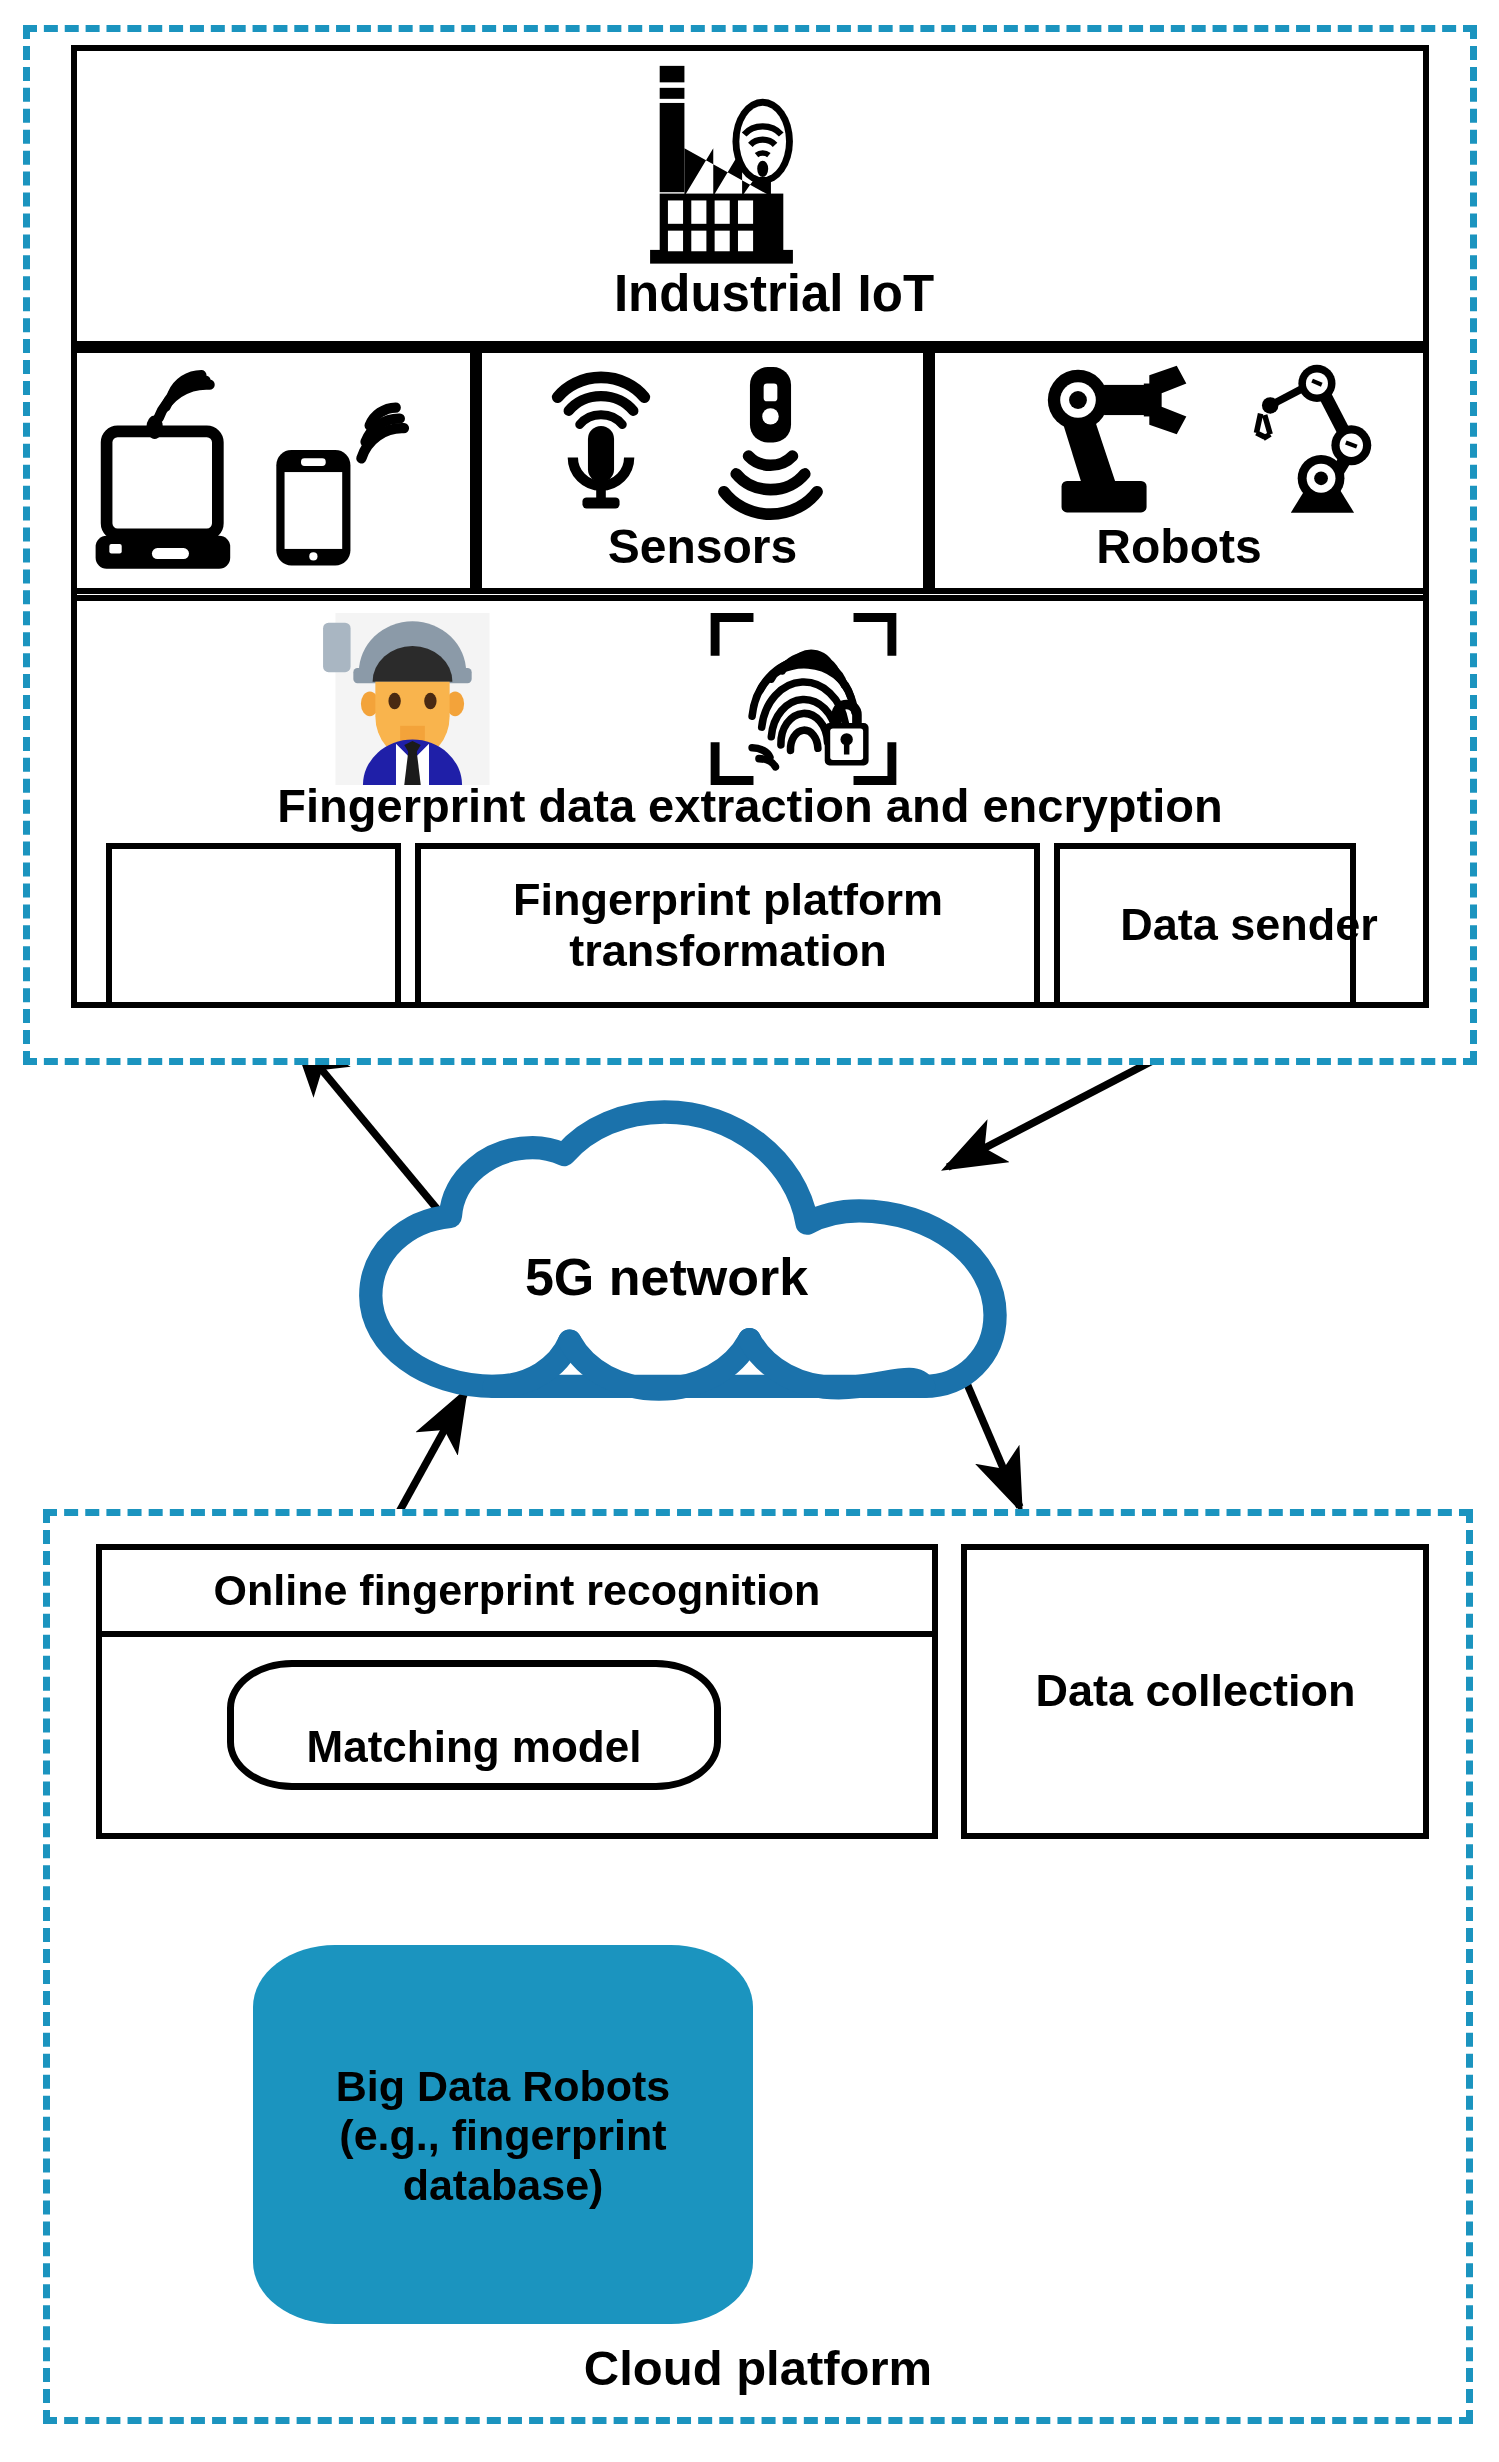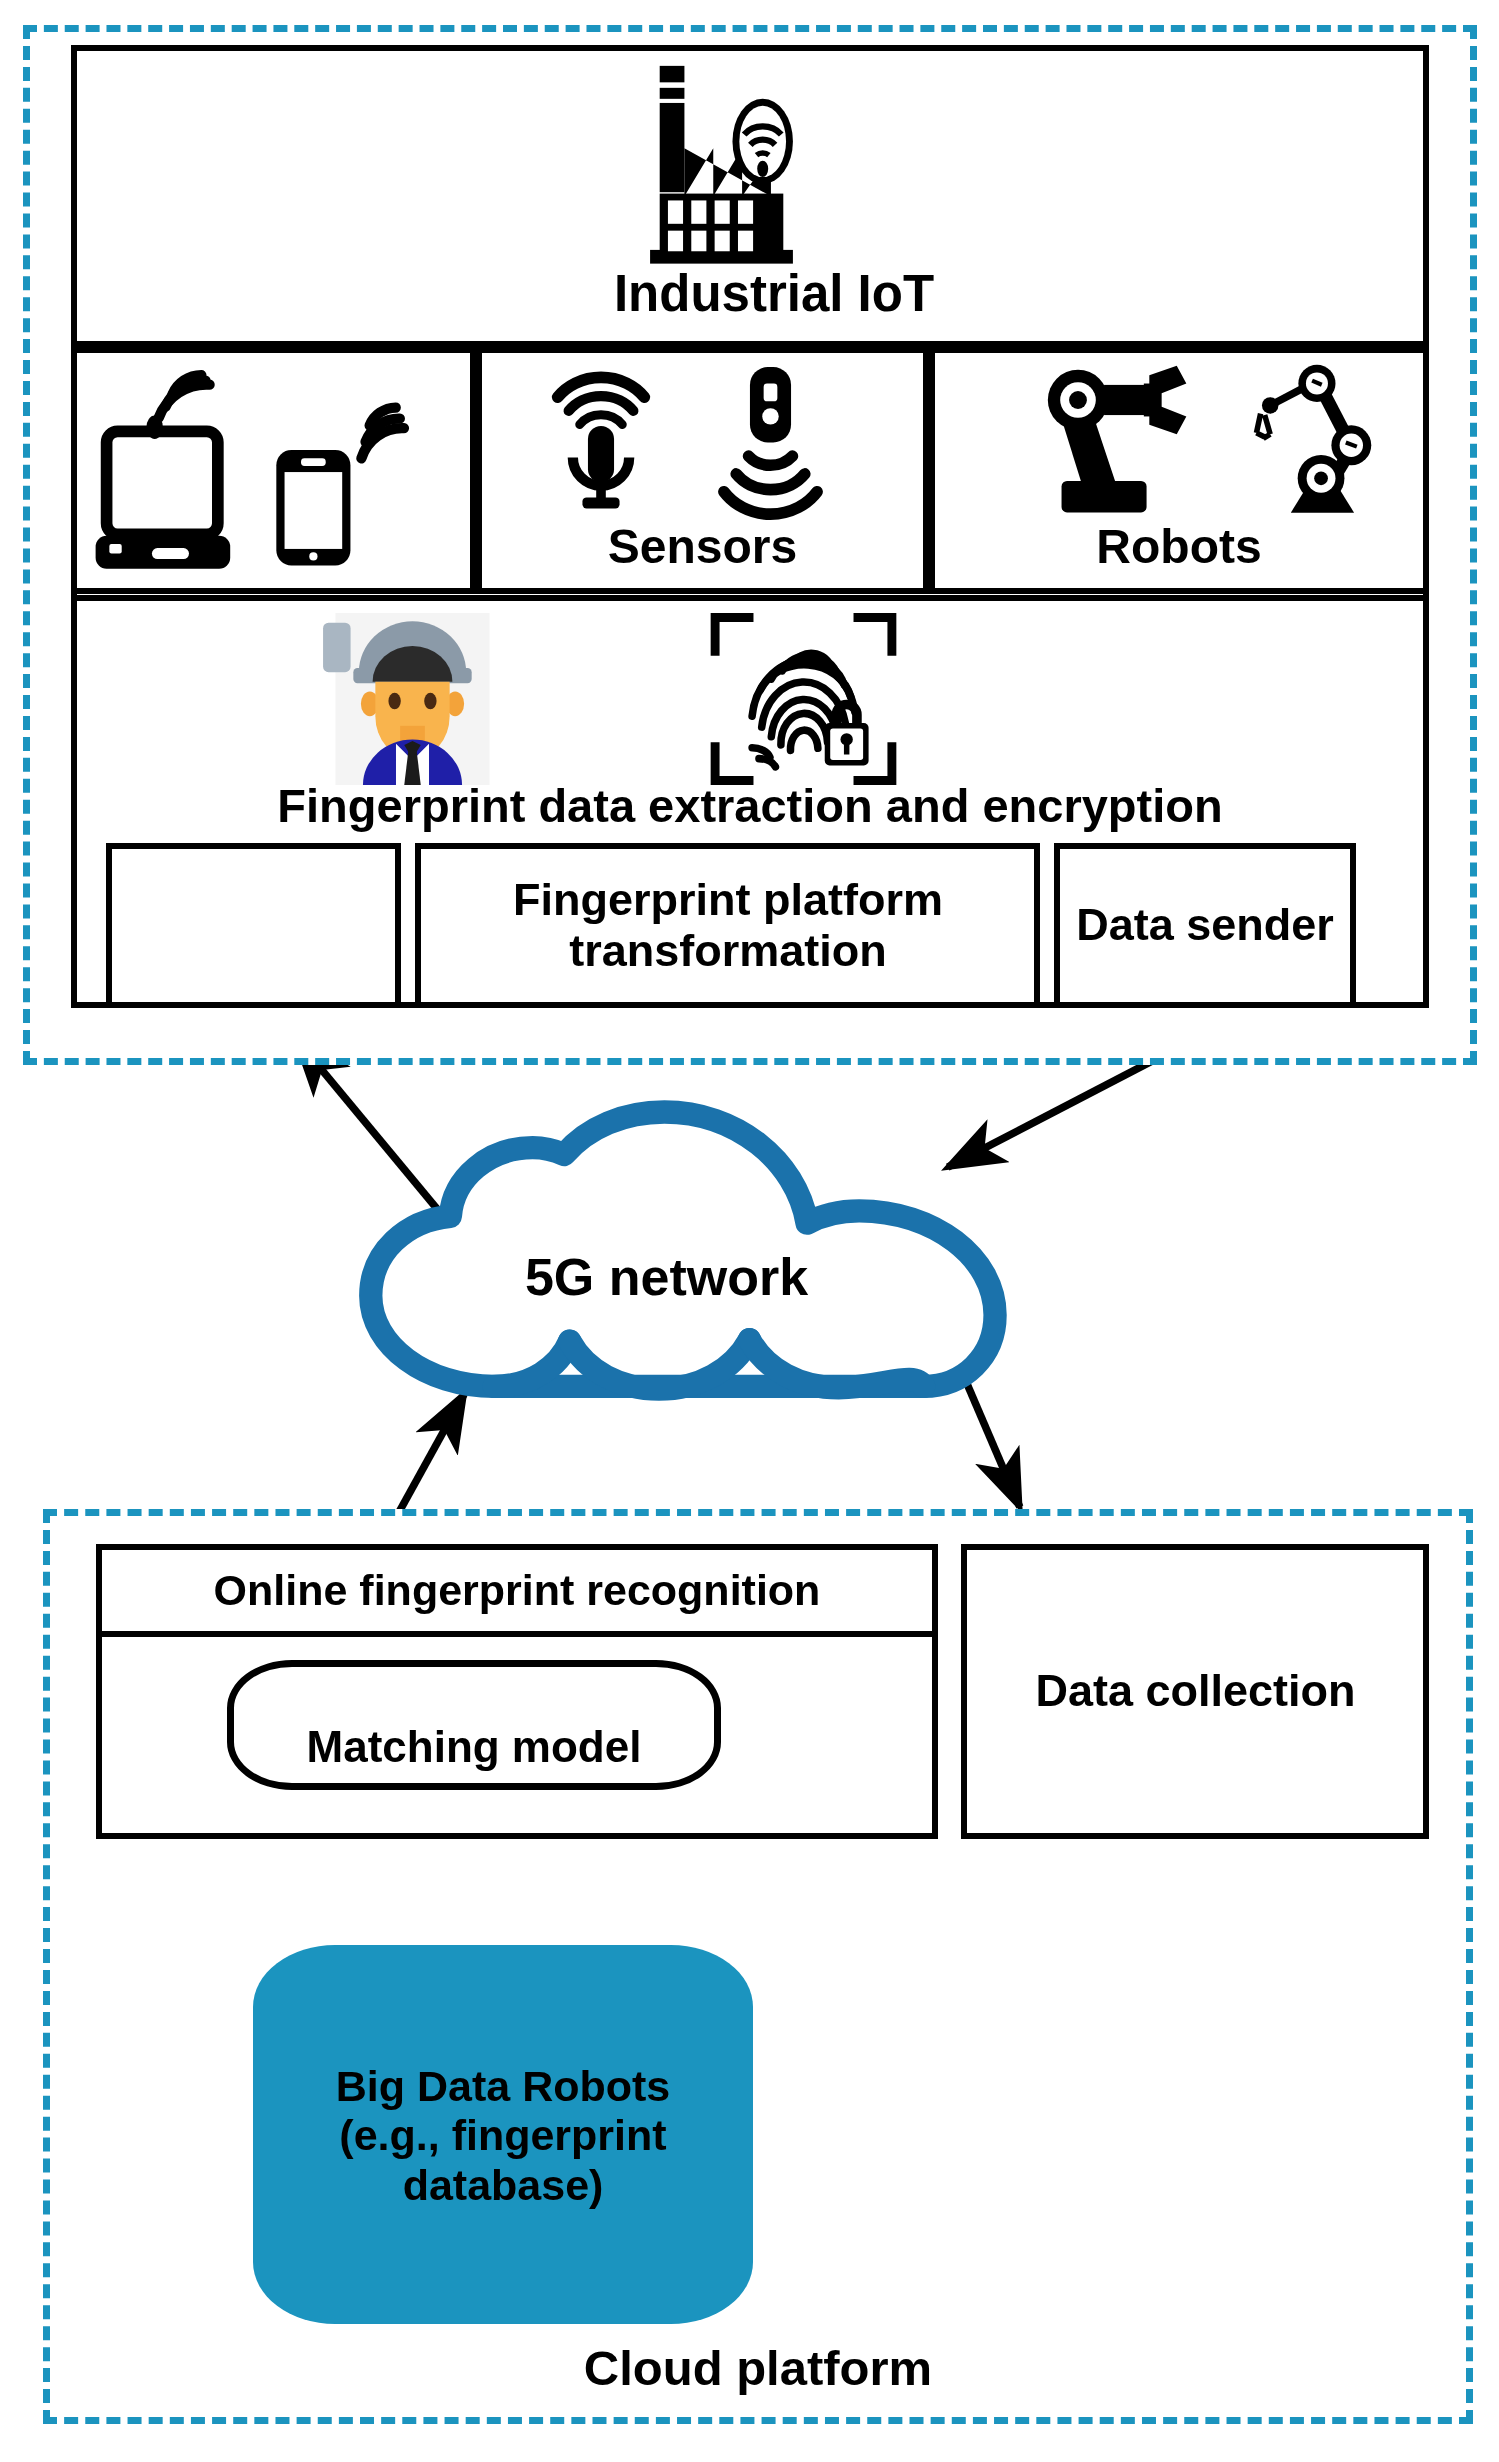--- a/index.html
+++ b/index.html
@@ -261,21 +261,21 @@
   </div>
 
   <div class="lbl" style="left:71px;top:777px;width:1358px;height:59px;font-size:47px;">Fingerprint data extraction and encryption</div>
 
   <div class="sbox" style="left:106px;top:843px;width:295px;height:165px;"></div>
 
   <div class="sbox" style="left:415px;top:843px;width:625px;height:165px;"></div>
   <div class="lbl" style="left:426px;top:850px;width:604px;height:151px;font-size:45px;">Fingerprint platform transformation</div>
 
   <div class="sbox" style="left:1054px;top:843px;width:302px;height:165px;"></div>
-  <div class="lbl" style="left:1061px;top:850px;width:288px;height:151px;font-size:45px;">Data sender</div>
+  <div class="lbl" style="left:1061px;top:850px;width:288px;height:151px;font-size:45px;padding-left:44px;">Data sender</div>
 
   <div class="icon-wrap" style="left:288px;top:1112px;width:831px;height:295px;">
     <svg width="831" height="295" viewBox="0 0 1210 430">
       <path d="M300,400
                C200,400 120,340 120,268
                C120,204 172,158 236,152
                C240,96 292,52 356,52
                C372,52 388,56 402,62
                C436,22 490,0 548,0
                C652,0 740,70 756,162

